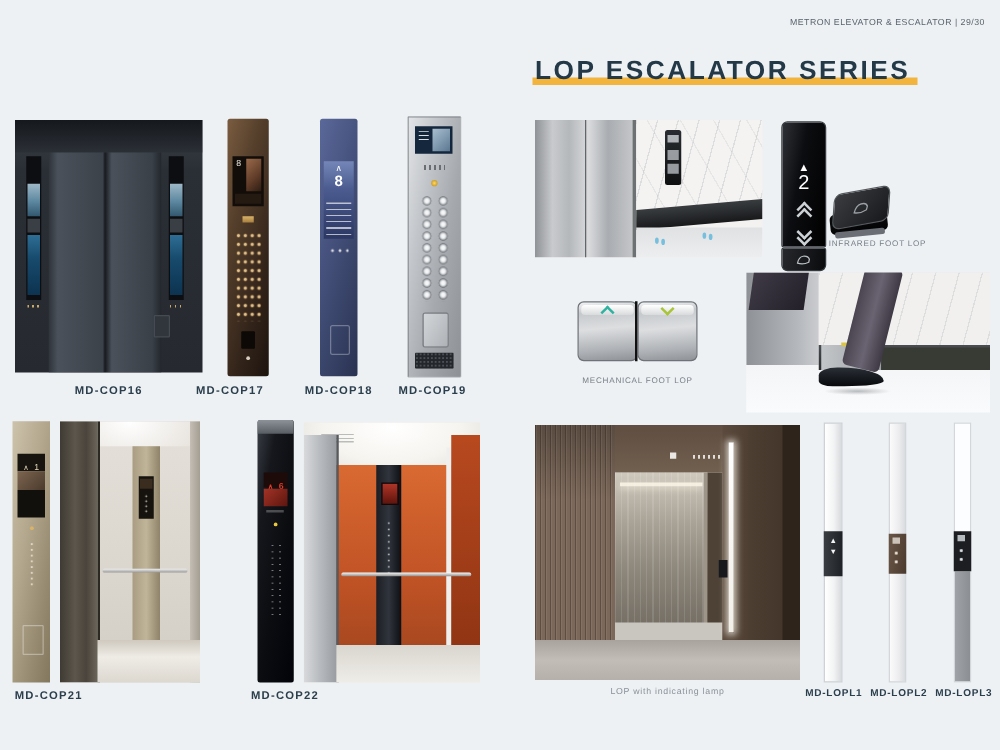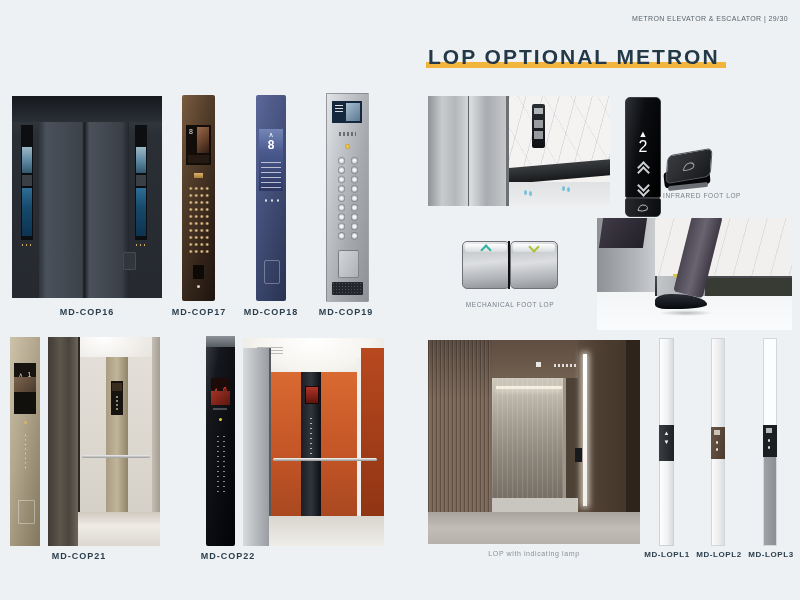--- a/index.html
+++ b/index.html
@@ -20,21 +20,21 @@
   .chvm{width:6px;height:6px;border-left:2px solid;border-top:2px solid;}
   .ir-bar{display:flex;flex-direction:column;align-items:center;}
 </style>
 </head>
 <body>
 
 <div class="page">
 
   <div class="hdr">METRON ELEVATOR &amp; ESCALATOR | 29/30</div>
 
-  <div class="sec-title" style="left:428px;">LOP OPTIONAL METRON</div>
+  <div class="sec-title" style="left:428px;">LOP ESCALATOR SERIES</div>
 
   <div class="fig clip" style="left:12px;top:96px;width:150px;height:202px;background:linear-gradient(180deg,#3c4148,#2a2e35 20%,#262a30);">
     <div class="a" style="left:0;top:0;right:0;height:26px;background:linear-gradient(180deg,#15181c,#2b2f36);"></div>
     <div class="a" style="left:27px;top:26px;width:90px;bottom:0;background:linear-gradient(90deg,#2f343b 0,#4a515a 8%,#3b424a 48%,#171a1e 50%,#4a515a 56%,#394048 92%,#23272d);"></div>
     <div class="a" style="left:9px;top:29px;width:12px;height:115px;background:#0c0e11;">
       <div class="a" style="left:1px;top:22px;right:1px;height:26px;background:linear-gradient(180deg,#9db8c6,#5c87a0 55%,#32586e);"></div>
       <div class="a" style="left:1px;top:50px;right:1px;height:11px;background:#3a3f45;"></div>
       <div class="a" style="left:1px;top:63px;right:1px;height:48px;background:linear-gradient(180deg,#2e6d95,#174a6c 40%,#0d3350);"></div>
     </div>
     <div class="a" style="left:10px;top:148px;width:10px;height:2px;background-image:repeating-linear-gradient(90deg,#c9a868 0 1px,transparent 1px 4px);"></div>
@@ -52,21 +52,21 @@
     <div class="a" style="left:4px;top:30px;width:25px;height:40px;background:#120d09;">
       <span class="a" style="left:3px;top:3px;font-size:7px;color:#e8e3da;">8</span>
       <div class="a" style="left:11px;top:2px;right:2px;height:26px;background:linear-gradient(135deg,#9a6a4a,#5f3b28 60%,#2e1c13);"></div>
       <div class="a" style="left:2px;bottom:2px;right:2px;height:8px;background:#241a12;"></div>
     </div>
     <div class="a" style="left:12px;top:78px;width:9px;height:5px;background:linear-gradient(#d9b36a,#a87f3e);"></div>
     <div class="a" style="left:6px;top:90px;width:21px;height:72px;background-image:radial-gradient(circle,rgba(233,200,145,.95) .8px,rgba(120,90,55,.6) 1.6px,transparent 2px);background-size:5.5px 7px;"></div>
     <div class="a" style="left:11px;top:170px;width:11px;height:14px;background:#0c0906;border-radius:1px;"></div>
     <div class="a" style="left:15px;top:190px;width:3px;height:3px;background:#d8cfc2;border-radius:50%;"></div>
   </div>
-  <div class="plabel" style="left:169px;top:307px;width:60px;">MD-COP17</div>
+  <div class="plabel" style="left:154px;top:307px;width:60px;">MD-COP17</div>
 
   <div class="fig clip" style="left:256px;top:95px;width:30px;height:206px;border-radius:2px;background:linear-gradient(105deg,#5a689a 0%,#46527d 40%,#333d60 80%,#2a3251 100%);">
     <div class="a" style="left:3px;top:34px;width:24px;height:62px;background:linear-gradient(180deg,#7486b8 0%,#4c5c90 35%,#2c3763 100%);">
       <div class="a" style="left:0;top:2px;width:100%;text-align:center;font-size:7px;color:#ffffff;">∧</div>
       <div class="a" style="left:0;top:9px;width:100%;text-align:center;font-size:12px;font-weight:bold;color:#ffffff;">8</div>
       <div class="a" style="left:2px;bottom:3px;right:2px;height:26px;background-image:repeating-linear-gradient(180deg,rgba(255,255,255,.65) 0 1px,transparent 1px 5px);"></div>
     </div>
     <div class="a" style="left:7px;top:104px;width:16px;height:3px;background-image:radial-gradient(circle,rgba(255,255,255,.8) 1px,transparent 1.3px);background-size:6px 3px;"></div>
     <div class="a" style="left:8px;top:165px;width:14px;height:22px;border:1px solid rgba(255,255,255,.3);border-radius:2px;"></div>
   </div>
@@ -102,21 +102,21 @@
     <div class="a" style="left:58px;top:20px;width:22px;bottom:34px;background:linear-gradient(90deg,#a99c82,#c0b499 50%,#8f8369);"></div>
     <div class="a" style="left:63px;top:44px;width:12px;height:34px;background:#16130f;">
       <div class="a" style="left:1px;top:2px;right:1px;height:8px;background:#3a2d1f;"></div>
       <div class="a" style="left:4px;top:14px;width:4px;height:16px;background-image:radial-gradient(circle,rgba(255,245,225,.8) .6px,transparent .9px);background-size:4px 4px;"></div>
     </div>
     <div class="a" style="left:34px;top:118px;right:10px;height:3px;border-radius:2px;background:linear-gradient(#f0f0f0,#9a9a9a);"></div>
     <div class="a" style="left:0;top:0;width:30px;height:100%;background:linear-gradient(90deg,#3f3a33,#5c564c 40%,#4a443c 70%,#6b655a);border-right:2px solid #2c2822;"></div>
     <div class="a" style="right:0;top:0;width:8px;height:100%;background:linear-gradient(90deg,#c4beb4,#a39d92);"></div>
     <div class="a" style="left:30px;right:0;bottom:0;height:34px;background:linear-gradient(180deg,#cfc9bf,#efece6 40%,#dcd8d0);"></div>
   </div>
-  <div class="plabel" style="left:8px;top:551px;width:62px;margin-left:40px;">MD-COP21</div>
+  <div class="plabel" style="left:8px;top:551px;width:62px;">MD-COP21</div>
 
   <div class="fig clip" style="left:206px;top:336px;width:29px;height:210px;border-radius:2px;background:linear-gradient(100deg,#3a3f46 0%,#15171c 25%,#0a0c10 60%,#02030a 100%);">
     <div class="a" style="left:0;top:0;right:0;height:11px;background:linear-gradient(180deg,#8d9298,#585d63);"></div>
     <div class="a" style="left:5px;top:42px;width:19px;height:12px;background:#1c0b08;text-align:center;">
       <span style="font-size:6px;font-weight:bold;color:#e23b28;">∧</span>
       <span style="font-size:7px;font-weight:bold;color:#e23b28;">6</span>
     </div>
     <div class="a" style="left:5px;top:55px;width:19px;height:14px;background:linear-gradient(135deg,#a33326,#5c160f);"></div>
     <div class="a" style="left:7px;top:72px;width:14px;height:2px;background:rgba(255,255,255,.25);"></div>
     <div class="a" style="left:13px;top:82px;width:3px;height:3px;border-radius:50%;background:#e8c93e;"></div>

